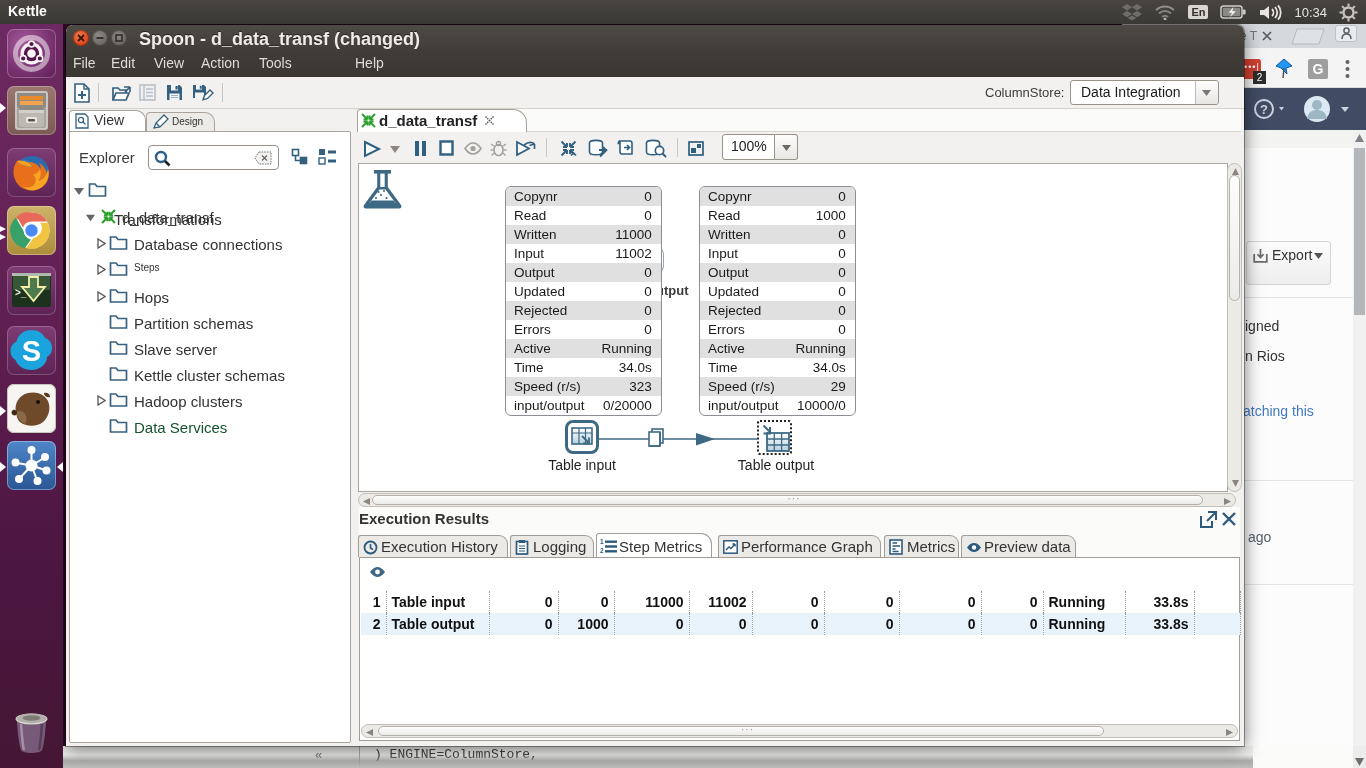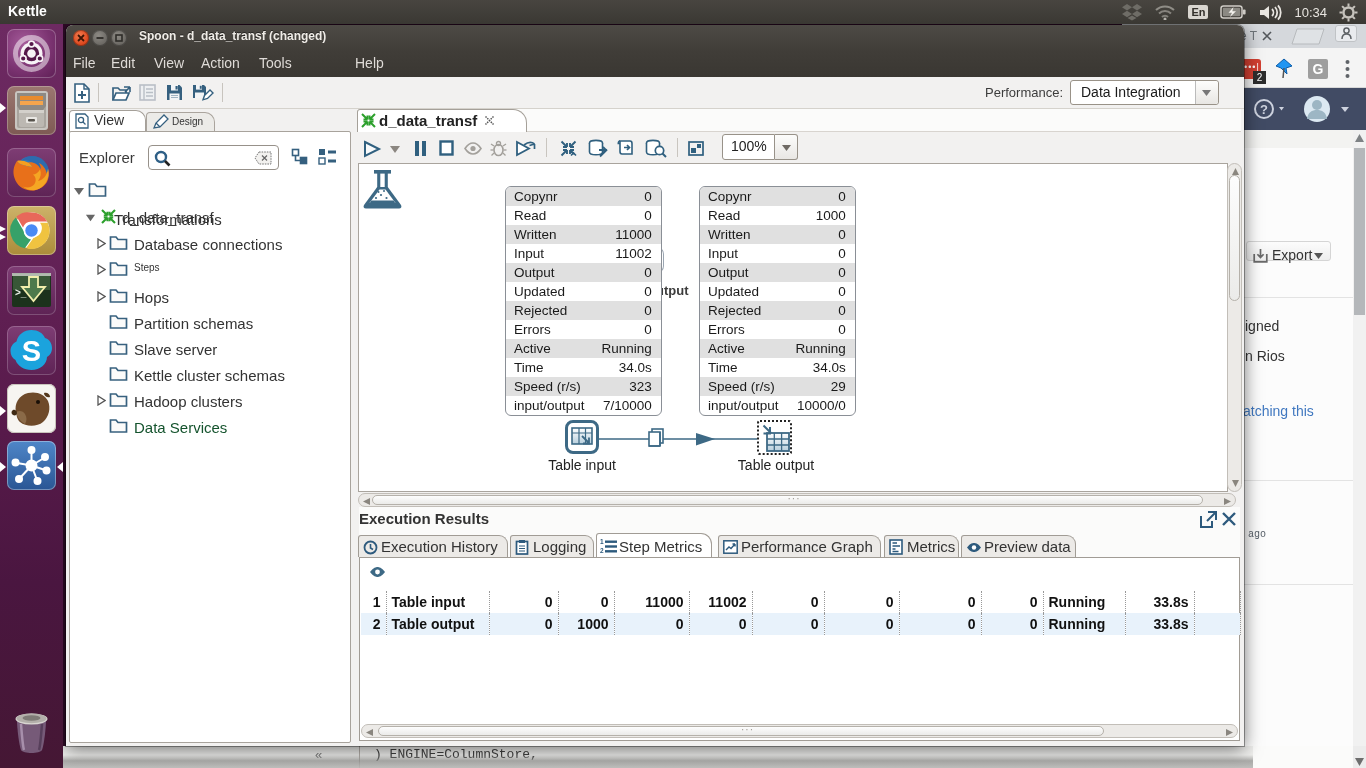--- a/index.html
+++ b/index.html
@@ -28,21 +28,21 @@
 #ghthumb{position:absolute;left:1px;top:18px;width:11px;height:167px;background:#b4b7ba;}
 
 #gedit{left:63px;top:746px;width:1303px;height:22px;background:#fbfbfa;z-index:20;}
 #gedit .vline{position:absolute;left:296px;top:0;width:1px;height:24px;background:#b3aea8;}
 #gedit .chev{position:absolute;left:252px;top:1px;color:#7a7a7a;font-size:13px;}
 #gedit .code{position:absolute;left:311px;top:1px;font-family:"Liberation Mono",monospace;font-size:13px;color:#404040;}
 #geditsb{position:absolute;right:0px;top:0px;width:13px;height:24px;background:#ececec;}
 
 #spoon{left:66px;top:25px;width:1178px;height:721px;z-index:30;border-radius:7px 7px 0 0;box-shadow:0 3px 18px rgba(0,0,0,.55),0 0 0 1px rgba(0,0,0,.35);background:#f2f1f0;}
 #titlebar{position:absolute;left:0;top:0;width:100%;height:27px;border-radius:7px 7px 0 0;background:linear-gradient(#4d4a45,#403d38);}
-#titlebar .title{position:absolute;left:73px;top:4px;font-size:12px;font-weight:bold;color:#efece7;text-shadow:0 -1px 0 rgba(0,0,0,.5);}
+#titlebar .title{position:absolute;left:73px;top:4px;font-size:18px;font-weight:bold;color:#efece7;text-shadow:0 -1px 0 rgba(0,0,0,.5);}
 .wbtn{position:absolute;top:5px;width:16px;height:16px;border-radius:50%;}
 #menubar{position:absolute;left:0;top:27px;width:100%;height:25px;background:linear-gradient(#403d38,#3a3732);color:#dfdbd7;font-size:14px;}
 #menubar span{position:absolute;top:3px;}
 #maintoolbar{position:absolute;left:0;top:52px;width:100%;height:32px;background:#f2f1f0;border-bottom:1px solid #d5d2cc;}
 
 #persp{position:absolute;top:55px;left:919px;width:234px;height:26px;font-size:13px;color:#3c3c3c;}
 #leftbox{position:absolute;left:3px;top:106px;width:282px;height:612px;background:#fff;border:1px solid #a8a39c;border-radius:2px;overflow:hidden;}
 #canvastools{position:absolute;left:291px;top:107px;width:884px;height:31px;background:#f2f1f0;}
 #canvas{position:absolute;left:292px;top:138px;width:870px;height:329px;background:#fff;border:1px solid #a9a49d;}
 #execres{position:absolute;left:292px;top:482px;width:882px;height:236px;}
@@ -149,34 +149,34 @@
         </svg>
       <circle><svg style="position:absolute;left:181px;top:7px;" width="48" height="28" viewBox="0 0 48 28">
             <circle cx="14" cy="14" r="13" fill="#dce9f2"></circle>
             <circle cx="14" cy="10" r="5" fill="#9db6c4"></circle>
             <path d="M4 24 C5 17 9 15 14 15 C19 15 23 17 24 24" fill="#9db6c4"></path>
             <path d="M38 12 L46 12 L42 17 Z" fill="#cdd2de"></path>
           </svg>
     </circle></div>
     <div id="ghband"></div>
     <div class="ghsep" style="top:273px;"></div>
-    <div style="position:absolute;left:124px;top:217px;width:85px;height:20px;background:linear-gradient(#fcfcfc,#eeeeee);border:1px solid #d5d5d5;border-radius:3px;">
+    <div style="position:absolute;left:124px;top:217px;width:85px;height:44px;background:linear-gradient(#fcfcfc,#eeeeee);border:1px solid #d5d5d5;border-radius:3px;">
       <svg style="position:absolute;left:6px;top:6px;" width="15" height="15" viewBox="0 0 15 15">
           <path d="M1.2 6 V13.8 H13.8 V6" fill="none" stroke="#6a6a6a" stroke-width="1.7"></path>
           <path d="M7.5 1 V9 M4.4 6.2 L7.5 9.6 L10.6 6.2" stroke="#6a6a6a" stroke-width="1.7" fill="none"></path>
         </svg>
       <span style="position:absolute;left:25px;top:5px;font-size:14px;color:#333;">Export</span>
       <svg style="position:absolute;right:7px;top:11px;" width="9" height="6" viewBox="0 0 9 6">
           <path d="M0 0 L9 0 L4.5 6 Z" fill="#555"></path>
         </svg>
     </div>
     <span style="position:absolute;left:123px;top:294px;font-size:14px;color:#333;">igned</span>
     <span style="position:absolute;left:123px;top:324px;font-size:14px;color:#333;">n Rios</span>
     <span style="position:absolute;left:121px;top:379px;font-size:14px;color:#4078c0;">atching this</span>
-    <span style="position:absolute;left:126px;top:505px;font-size:10px;color:#586069;font-family:Liberation Mono, monospace;">ago</span>
+    <span style="position:absolute;left:126px;top:505px;font-size:14px;color:#586069;">ago</span>
     <div class="ghsep" style="top:456px;"></div>
     <div class="ghsep" style="top:560px;"></div>
     <div id="ghscroll">
       <svg style="position:absolute;left:2px;top:4px;" width="9" height="8" viewBox="0 0 9 8">
           <path d="M4.5 0 L9 8 L0 8 Z" fill="#7e8285"></path>
         </svg>
       <div id="ghthumb"></div>
     </div>
   </div>
   <div class="abs" id="gedit">
@@ -357,21 +357,21 @@
       <svg style="position:absolute;left:126px;top:7px;" width="22" height="18" viewBox="0 0 22 18">
           <path d="M1 1 H12 L14 3 V14 H1 Z" fill="#35607f"></path>
           <rect x="4" y="1" width="6" height="4.6" fill="#f2f4f6"></rect>
           <rect x="7.8" y="1.8" width="1.9" height="3" fill="#35607f"></rect>
           <rect x="3" y="8.5" width="9" height="5.5" fill="#f2f4f6"></rect>
           <path d="M12.5 11.5 L18 6 L21 9 L15.5 14.5 L11 15.8 Z" fill="#fff" stroke="#35607f" stroke-width="1.4"></path>
         </svg>
       <div style="position:absolute;left:156px;top:6px;width:1px;height:19px;background:#c8c4be;"></div>
     </div>
     <div id="persp">
-      <span style="position:absolute;left:0px;top:5px;white-space:nowrap;">Performance:</span>
+      <span style="position:absolute;left:0px;top:5px;white-space:nowrap;">ColumnStore:</span>
       <div style="position:absolute;left:85px;top:0;width:149px;height:25px;background:#fff;border:1px solid #999288;border-radius:3px;"></div>
       <span style="position:absolute;left:96px;top:4px;font-size:14px;color:#1a1a1a;white-space:nowrap;">Data Integration</span>
       <div style="position:absolute;left:210px;top:1px;width:23px;height:23px;background:linear-gradient(#fdfdfc,#e8e6e3);border-left:1px solid #bbb;border-radius:0 3px 3px 0;"></div>
       <svg style="position:absolute;left:217px;top:10px;" width="9" height="6" viewBox="0 0 9 6">
           <path d="M0 0 H9 L4.5 6 Z" fill="#777"></path>
         </svg>
     </div>
 
     <div style="position:absolute;left:3px;top:84px;width:282px;height:23px;">
       <div style="position:absolute;left:0;top:1px;width:77px;height:22px;background:#fff;border:1px solid #a5a099;border-bottom:none;border-radius:4px 10px 0 0;"></div>
@@ -633,21 +633,21 @@
             <tr>
               <td>Time</td>
               <td>34.0s</td>
             </tr>
         <tr>
               <td>Speed (r/s)</td>
               <td>323</td>
             </tr>
             <tr>
               <td>input/output</td>
-              <td>7/10000</td>
+              <td>0/20000</td>
             </tr>
       </tbody>
         </table>
 
       <table class="ttip" style="left:340px;top:22px;">
           <tbody>
         <tr>
               <td>Copynr</td>
               <td>0</td>
             </tr>

